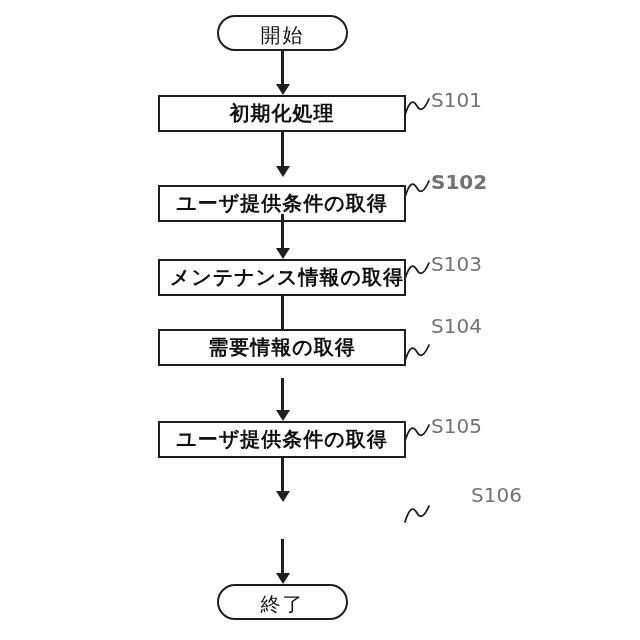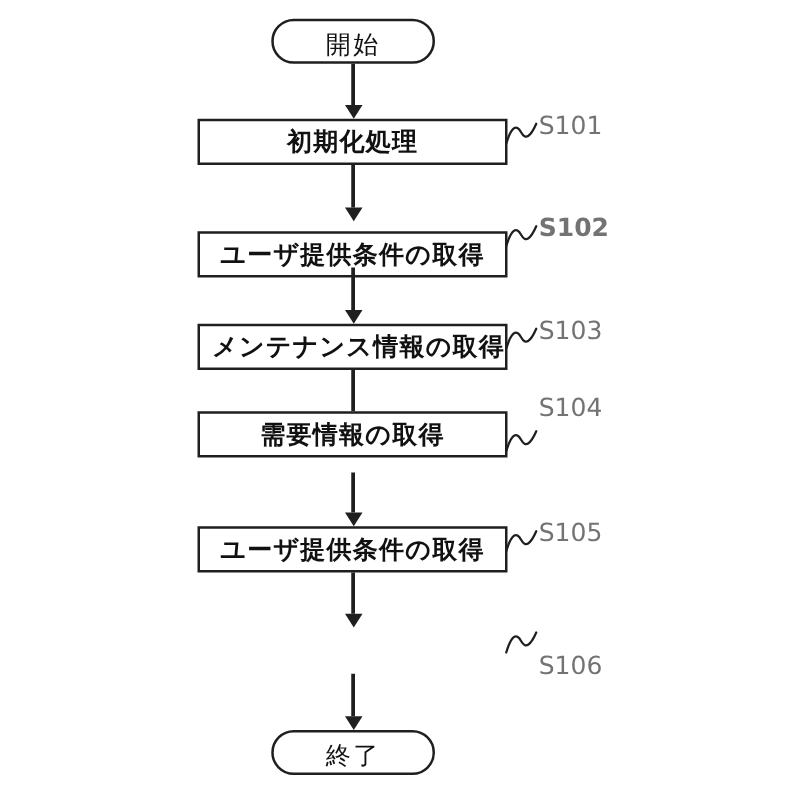--- a/index.html
+++ b/index.html
@@ -144,21 +144,21 @@
   </div>
   <div class="code" style="top:416px;text-align:center;">S105</div>
 
   <div class="arrow" style="top:458px; height:33px;"></div>
 
   <div class="squiggle" style="top:502px;">
     <svg width="28" height="24" viewBox="0 0 28 24">
         <path d="M2,20 Q8,0 14,11 Q19,20 26,4" fill="none" stroke="#1f1f1f" stroke-width="1.8" stroke-linecap="round"></path>
       </svg>
   </div>
-  <div class="code" style="top:522px;">S106</div>
+  <div class="code" style="top:485px;margin-left:40px;">S106</div>
 
   <div class="arrow" style="top:539px; height:34px;"></div>
 
   <div class="terminal" style="top:584px;">
     <span>終了</span>
   </div>
 
 </div>
 
 </body></html>

